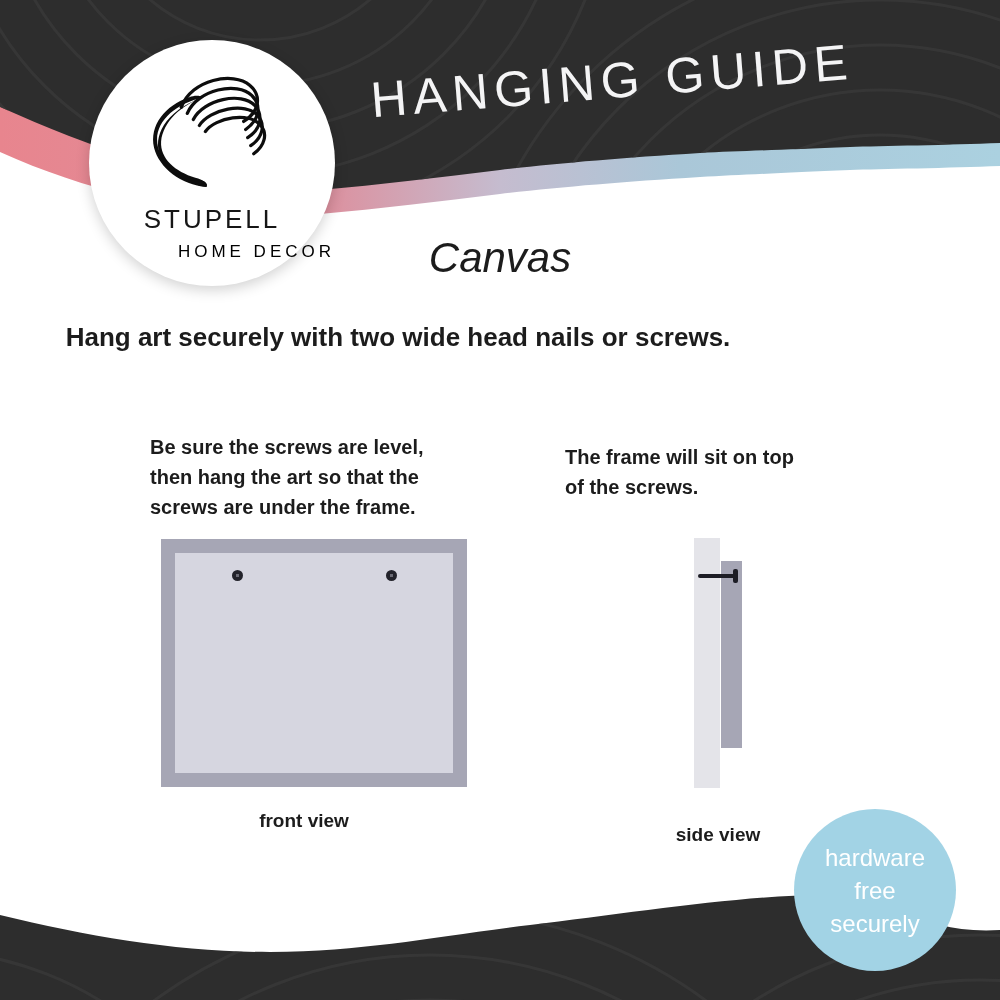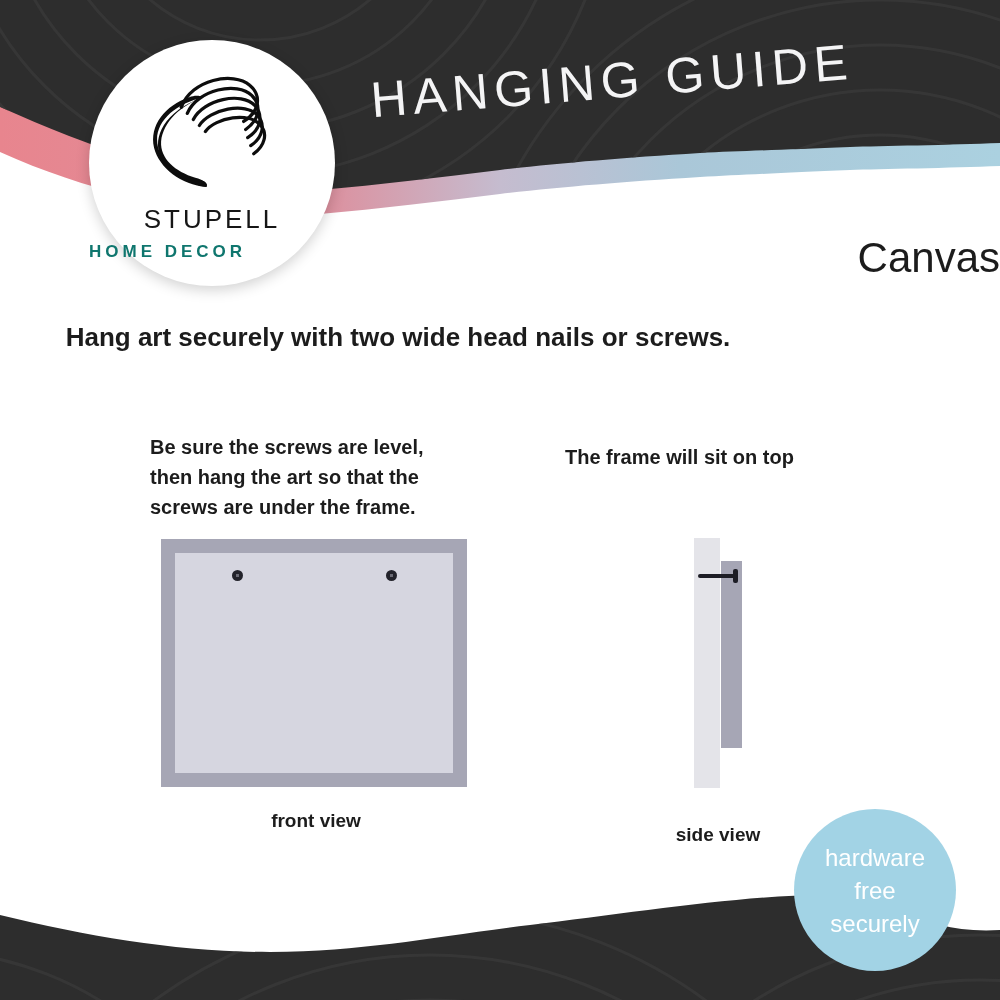--- a/index.html
+++ b/index.html
@@ -20,26 +20,26 @@
     color:#f4f4f5;font-size:50px;font-weight:300;letter-spacing:6px;
     transform:rotate(-4.6deg);transform-origin:center;white-space:nowrap;
   }
   .logo-circle{
     left:89px;top:40px;width:246px;height:246px;border-radius:50%;
     background:#fff;box-shadow:0 4px 14px rgba(0,0,0,.18);z-index:6;
   }
   .logo-mark{position:absolute;left:58px;top:22px;width:146px;height:126px;}
   .logo-brand{position:absolute;left:0;top:164px;width:246px;text-align:center;
     font-size:26px;font-weight:500;letter-spacing:3px;color:#161616;}
-  .logo-sub{position:absolute;left:0;top:202px;width:246px;text-align:left;
-    font-size:17px;font-weight:700;letter-spacing:4px;color:#0f766e;}
+  .logo-sub{position:absolute;left:0;top:202px;width:246px;text-align:right;
+    font-size:17px;font-weight:400;letter-spacing:4px;color:#000000;}
 
   
-  .section-title{left:0;top:234px;width:1000px;text-align:right;
-    font-size:42px;font-weight:500;color:var(--ink,#1c1c1c);}
+  .section-title{left:0;top:234px;width:1000px;text-align:center;
+    font-size:42px;font-weight:500;color:var(--ink,#1c1c1c);font-style:italic;}
   .subtitle{left:0;top:322px;width:796px;text-align:center;
     font-size:26px;font-weight:700;color:var(--ink,#1c1c1c);}
   .instruction{font-size:20px;font-weight:700;color:var(--ink,#1c1c1c);
     text-align:left;line-height:30px;}
   .front-instruction{left:150px;top:432px;width:330px;}
   .side-instruction{left:565px;top:442px;width:305px;}
 
   
   .front-frame{left:161px;top:539px;width:306px;height:248px;
     background:var(--frame-gray,#a6a6b5);}
@@ -50,21 +50,21 @@
   .screw.left{left:71px;top:31px;}
   .screw.right{left:225px;top:31px;}
 
   
   .side-wall{left:694px;top:538px;width:26px;height:250px;background:var(--wall-gray,#e4e4e9);}
   .side-frame{left:721px;top:561px;width:21px;height:187px;background:var(--frame-gray,#a6a6b5);}
   .nail-shaft{left:698px;top:574px;width:39px;height:4px;background:#1d1d25;border-radius:2px;}
   .nail-head{left:733px;top:569px;width:5px;height:14px;background:#1d1d25;border-radius:2px;}
 
   .caption{font-size:19px;font-weight:700;color:var(--ink,#1c1c1c);text-align:center;}
-  .front-caption{left:176px;top:810px;width:280px;}
+  .front-caption{left:164px;top:810px;width:280px;}
   .side-caption{left:578px;top:824px;width:280px;}
 
   
   .footer-svg{left:0;top:875px;width:1000px;height:125px;z-index:4;}
   .badge-circle{
     left:794px;top:809px;width:162px;height:162px;border-radius:50%;
     background:var(--badge-blue,#a2d3e5);z-index:5;
     display:flex;flex-direction:column;align-items:center;justify-content:center;
     color:#fff;font-size:24px;font-weight:500;line-height:33px;text-align:right;
   }
@@ -133,20 +133,21 @@
 
   <div class="abs front-frame">
     <div class="front-canvas"></div>
     <div class="screw left"></div>
     <div class="screw right"></div>
   </div>
   <div class="abs caption front-caption">front view</div>
 
   <div class="abs instruction side-instruction">
     <div>The frame will sit on top</div>
+    <div>of the screws.</div>
   </div>
 
   <div class="abs side-wall"></div>
   <div class="abs side-frame"></div>
   <div class="abs nail-shaft"></div>
   <div class="abs nail-head"></div>
   <div class="abs caption side-caption">side view</div>
 
   <svg class="abs footer-svg" viewBox="0 0 1000 125" preserveAspectRatio="none">
     <defs>

